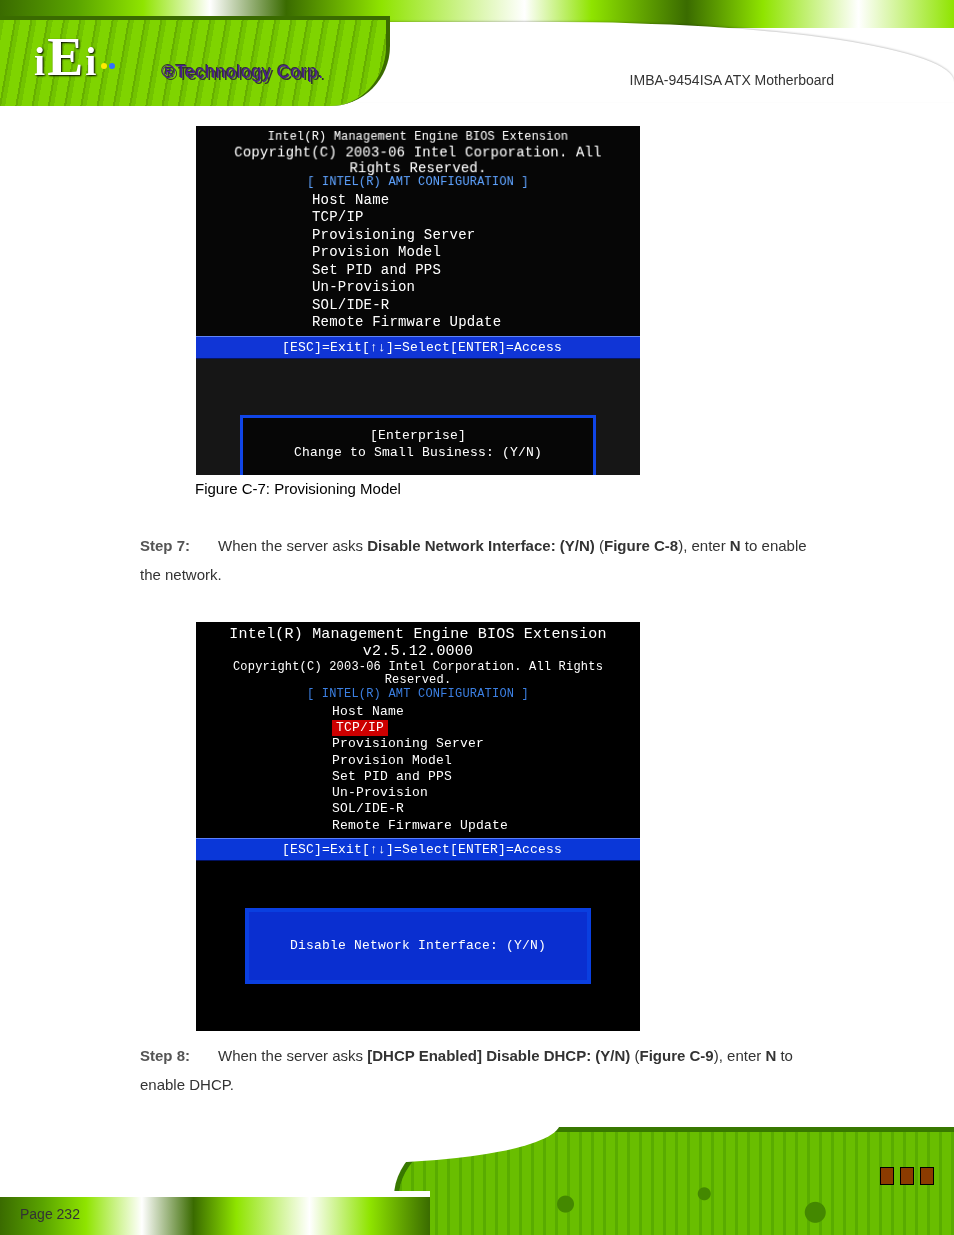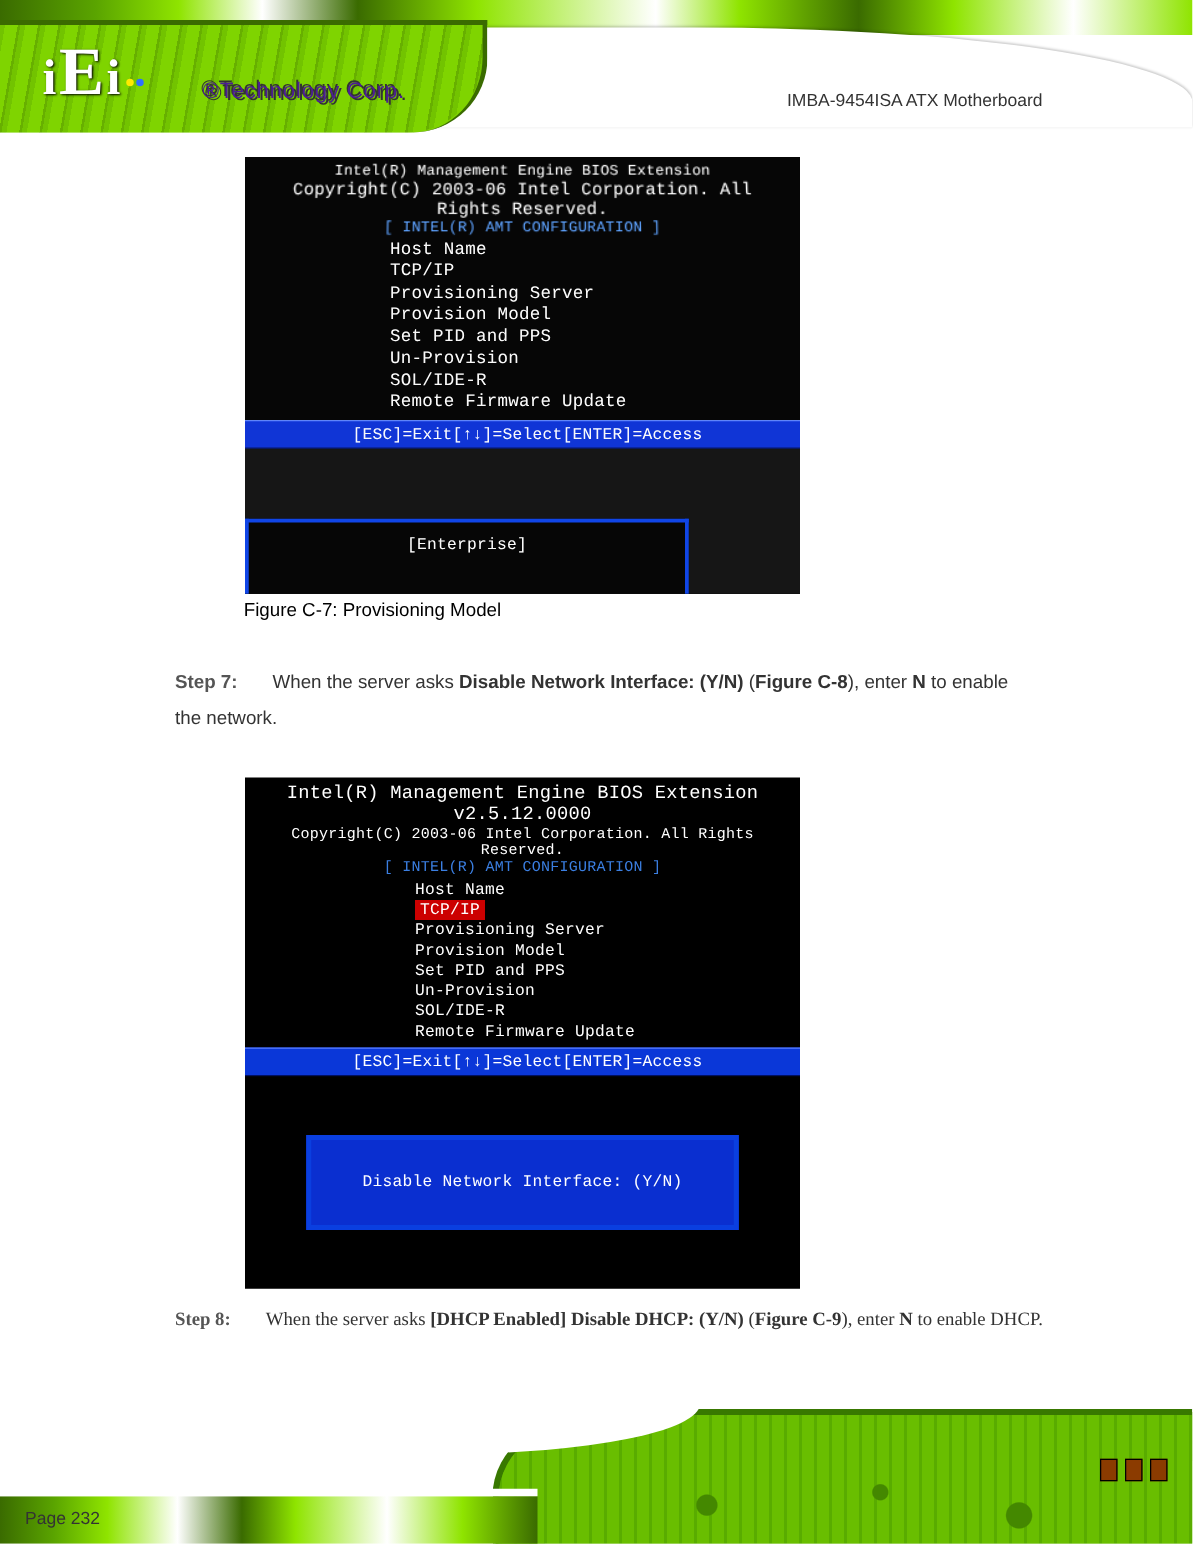--- a/index.html
+++ b/index.html
@@ -19,40 +19,40 @@
 .logo svg { margin-left: 4px; }
 .logo-tag { position: absolute; top: 62px; left: 114px; color: #4c1d95; font-weight: normal; font-size: 18px; text-shadow: 2px 2px 0 #333, -1px -1px 0 #333; letter-spacing: .5px; margin-left: 48px; }
 
 
 .page-header-right { position: absolute; top: 72px; right: 120px; font-size: 14px; color: #333; }
 .step-7-text { position: absolute; top: 532px; left: 140px; width: 690px; font-size: 15px; line-height: 1.9; color: #333; }
 .step-7-text .prefix { display:inline-block; margin-right: 28px; font-weight: bold; color:#555; }
 .step-7-text b { font-weight: bold; }
 .figure-caption-7 { position: absolute; top: 480px; left: 195px; font-size: 15px; font-weight: normal; }
 .figure-caption-8 { position: absolute; top: 1003px; left: 195px; font-size: 15px; font-weight: bold; }
-.after-text { position: absolute; top: 1042px; left: 140px; width: 700px; font-size: 15px; line-height: 1.9; color: #333; font-family: Liberation Serif, serif; }
+.after-text { position: absolute; top: 1042px; left: 140px; width: 700px; font-size: 15px; line-height: 1.9; color: #333; }
 .after-text .prefix { display:inline-block; margin-right: 28px; font-weight: bold; color:#555; }
 .after-text b { font-weight: bold; }
 .page-num { position: absolute; top: 1206px; left: 20px; font-size: 14px; color: #333; }
 
 
 .bios { position: absolute; left: 196px; width: 444px; background: #000; color: #fff; font-family: "Courier New", monospace; font-size: 14px; letter-spacing: .2px; }
 .bios1 { top: 126px; height: 334px; filter: brightness(1.05) contrast(.95); }
 .bios2 { top: 622px; height: 364px; }
 .bios .title-lines { padding: 4px 8px 2px; text-align: center; line-height: 1.15; }
 .bios1 .title-lines { transform: perspective(600px) rotateX(6deg); transform-origin: bottom; }
 .bios .section-label { text-align: center; color: #5aa0ff; font-size: 12px; }
 .bios2 .section-label { color: #3b7fe2; }
 .bios .menu { padding: 0 17px 4px 116px; line-height: 1.25; }
 .bios2 .menu { padding-left: 136px; font-size: 13px; }
 .bios .menu div { white-space: pre; }
 .bios .selected { background: #c00; display: inline-block; padding: 0 4px; }
 .bios .help-bar { background: #0a2fd0; color: #fff; display: flex; justify-content: center; padding: 3px 18px 3px 26px; border-top: 1px solid #5a7fff; border-bottom: 1px solid #001060; font-size: 13px; }
 .bios2 .help-bar { background: #0a37d8; }
-.bios .dialog-area1 { height: 116px; background: #101010; display: flex; align-items: flex-end; padding-bottom: 0; }
+.bios .dialog-area1 { height: 116px; background: #101010; display: flex; align-items: flex-end; justify-content: center; padding-bottom: 0; }
 .bios .dialog-box1 { width: 80%; height: 60px; border: 3px solid #0a3fe0; background: #000; text-align: center; padding-top: 10px; line-height: 1.3; font-size: 13px; border-bottom: none; }
 .bios .dialog-area2 { height: 170px; background: #000; display: flex; align-items: center; justify-content: center; }
 .bios .dialog-box2 { width: 78%; height: 76px; border: 4px solid #0a3fe0; background: #0a2fd0; display:flex; align-items:center; justify-content:center; font-size: 13px; }
 
 
 .footer-band { position: absolute; bottom: 0; left: 0; width: 954px; height: 108px; }
 .footer-green-right { position:absolute; bottom:0; right:0; width:560px; height:108px; background:#6abf00; border-top-left-radius: 90px 70px; border-top: 5px solid #387800; border-left: 5px solid #387800; overflow:hidden; }
 .footer-green-right::before { content:""; position:absolute; inset:0; background:
   radial-gradient(circle at 30% 70%, #2c6400 8px, transparent 9px),
   radial-gradient(circle at 55% 60%, #2c6400 6px, transparent 7px),
@@ -102,20 +102,21 @@
     <div>Remote Firmware Update</div>
   </div>
   <div class="help-bar">
     <span>[ESC]=Exit</span>
     <span>[↑↓]=Select</span>
     <span>[ENTER]=Access</span>
   </div>
   <div class="dialog-area1">
     <div class="dialog-box1">
       <div>[Enterprise]</div>
+      <div>Change to Small Business: (Y/N)</div>
     </div>
   </div>
 </div>
 
 <div class="figure-caption-7">Figure C-7: Provisioning Model</div>
 
 <div class="step-7-text">
   <span class="prefix">Step 7:</span><span>When the server asks </span><b>Disable Network Interface: (Y/N)</b><span> (</span><b>Figure C-8</b><span>), enter </span><b>N</b><span> to enable the network.</span>
 </div>
 

